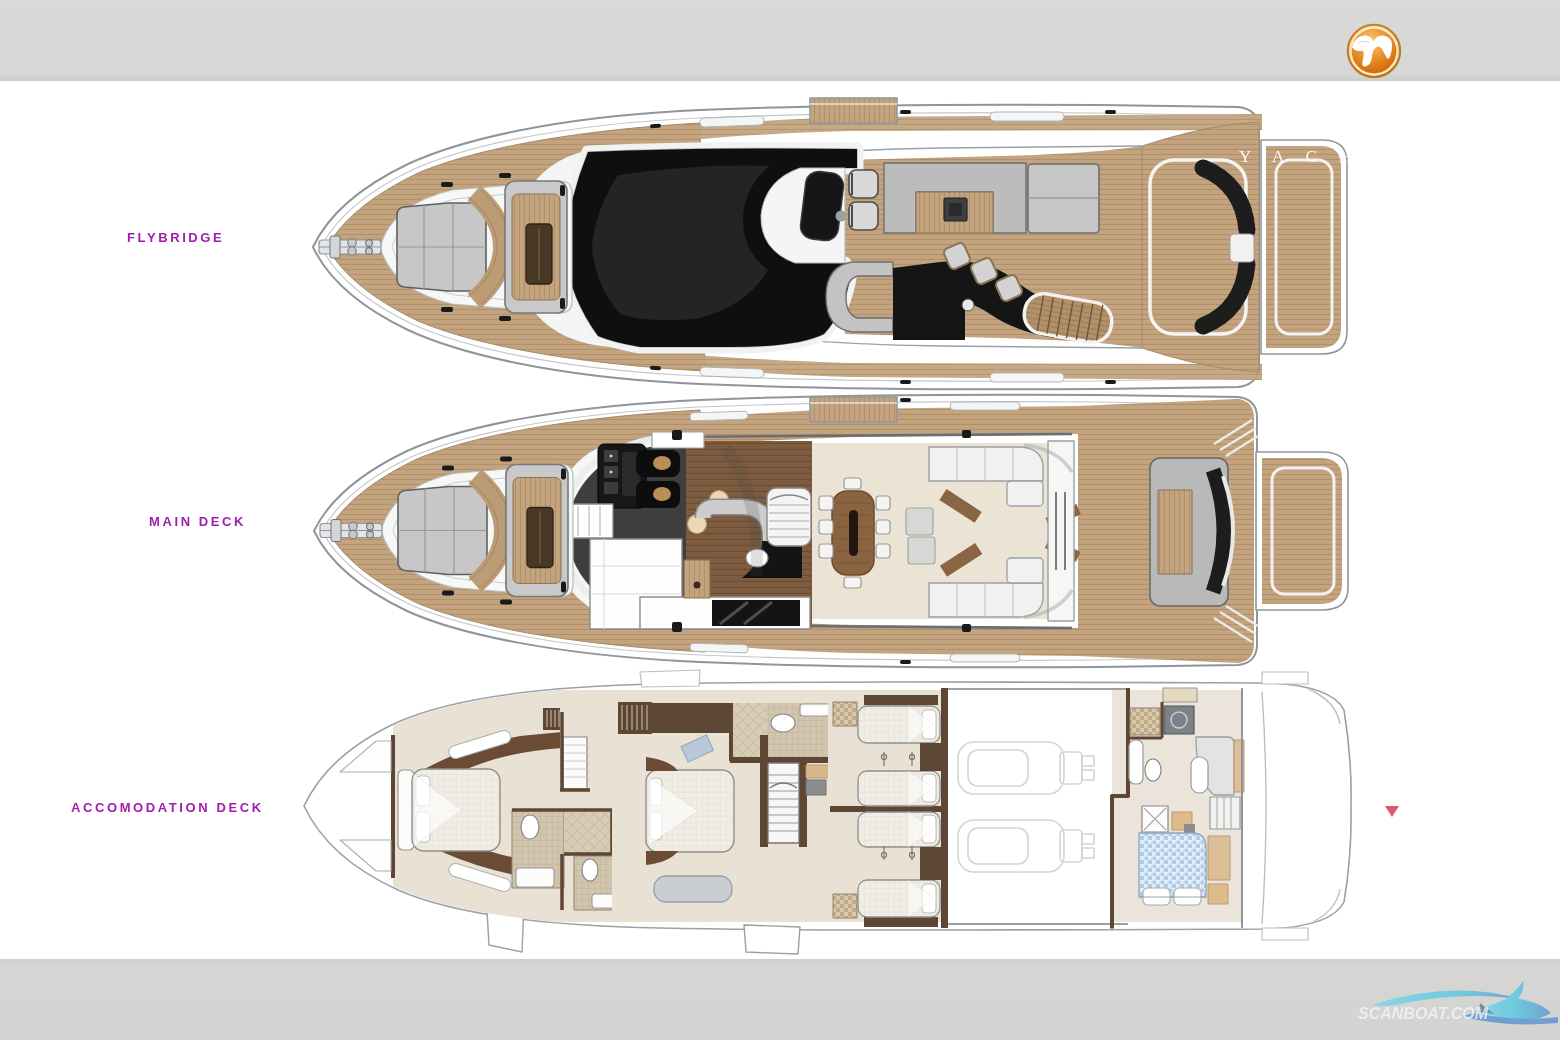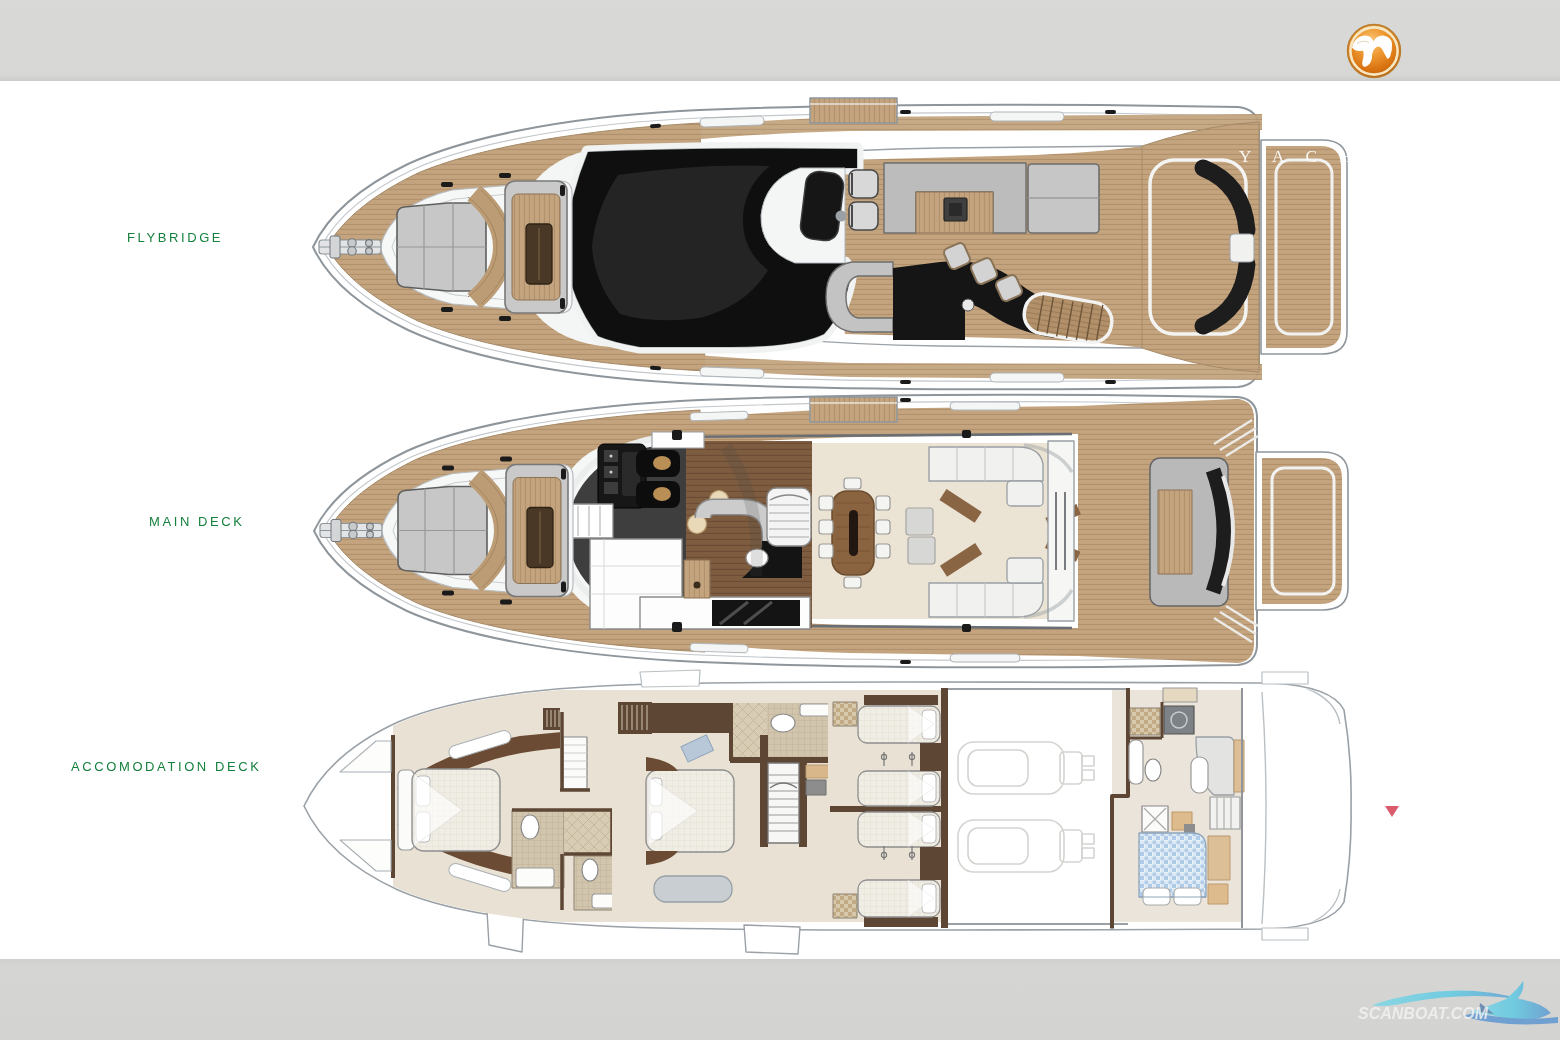--- a/index.html
+++ b/index.html
@@ -1,17 +1,17 @@
 <!DOCTYPE html>
 <html><head>
 <meta charset="utf-8">
 <style>
 html,body{margin:0;padding:0;background:#ffffff;}
 #page{position:relative;width:1560px;height:1040px;overflow:hidden;font-family:"Liberation Sans",sans-serif;}
-.lbl{position:absolute;color:#15803d;font-size:13px;font-weight:normal;letter-spacing:2.6px;}
+.lbl{position:absolute;color:#a21caf;font-size:13px;font-weight:bold;letter-spacing:2.6px;}
 </style>
 </head>
 <body>
 <div id="page">
 <svg width="1560" height="1040" viewBox="0 0 1560 1040">
 <defs>
 <pattern id="teak" width="40" height="5" patternUnits="userSpaceOnUse">
  <rect width="40" height="5" fill="#c3a47f"></rect>
           <rect y="3.9" width="40" height="1.1" fill="#b1916c"></rect>
 </pattern>
@@ -616,14 +616,14 @@
 
 <path d="M1385 806 L1399 806 L1392 817 Z" fill="#d5495c" opacity="0.9"></path>
 </g>
 
 </svg>
 
 <div class="lbl" style="left:127px;top:230px;">FLYBRIDGE</div>
 
 <div class="lbl" style="left:118px;top:514px;margin-left:31px;">MAIN DECK</div>
 
-<div class="lbl" style="left:71px;top:759px;text-align:right;">ACCOMODATION DECK</div>
+<div class="lbl" style="left:71px;top:800px;text-align:right;">ACCOMODATION DECK</div>
 </div>
 
 </body></html>

